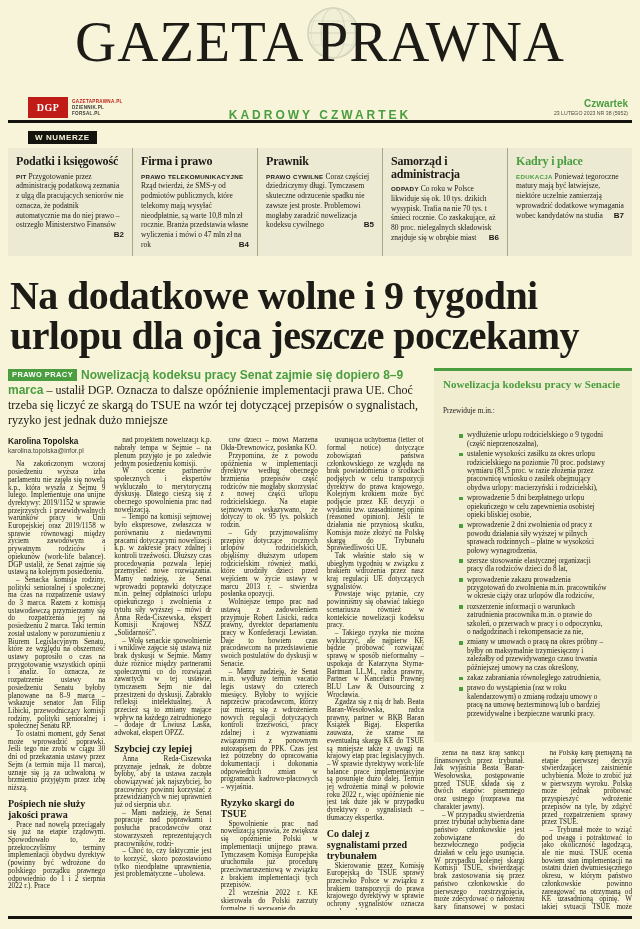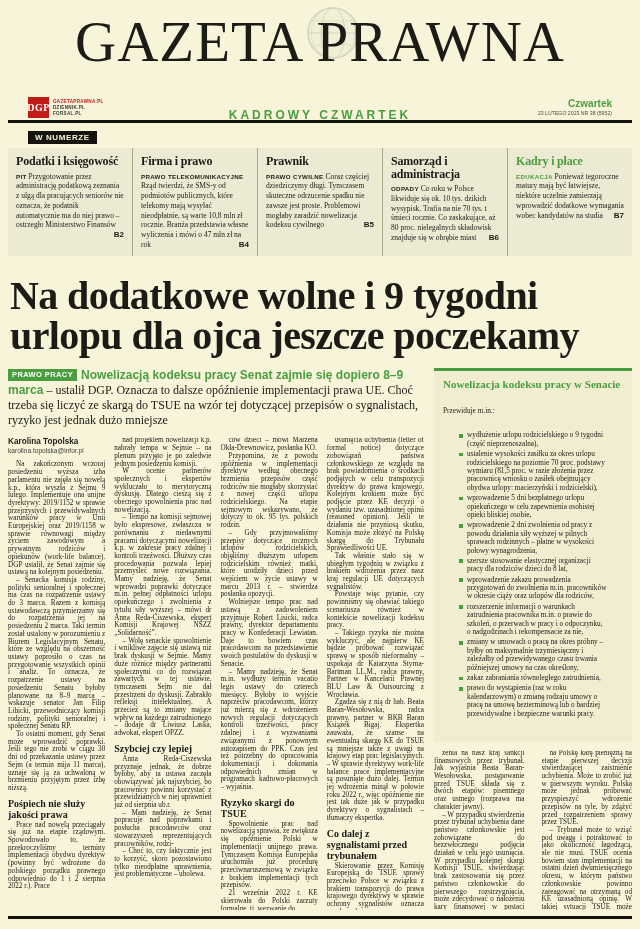--- a/index.html
+++ b/index.html
@@ -12,28 +12,28 @@
         color:var(--ink);font-family:"Liberation Serif",serif;overflow:hidden;
         display:flex;flex-direction:column;}
   
   .masthead{position:relative;height:120px;flex:0 0 auto;}
   .globe{position:absolute;left:306px;top:6px;width:54px;height:54px;opacity:.65;z-index:0;}
   .mast-title{position:relative;z-index:1;text-align:center;font-size:57px;line-height:1;
               margin-top:13px;letter-spacing:1px;font-weight:500;}
   .mast-sub{text-align:center;font-family:"Liberation Sans",sans-serif;font-weight:bold;
             font-size:12px;letter-spacing:3px;color:var(--green);margin-top:3px;}
   .logo-block{position:absolute;left:28px;bottom:2px;display:flex;gap:4px;align-items:center;}
-  .logo-box{width:21px;height:21px;background:var(--red);color:#fff;
+  .logo-box{width:40px;height:21px;background:var(--red);color:#fff;
             font-family:"Liberation Serif",serif;font-weight:bold;font-size:10px;
             display:flex;align-items:center;justify-content:center;letter-spacing:.5px;}
   .logo-sites{display:flex;flex-direction:column;justify-content:center;gap:1px;}
   .logo-sites span{font-family:"Liberation Sans",sans-serif;font-weight:bold;font-size:4.6px;
                    letter-spacing:.3px;color:#3a3a33;}
   .logo-sites span:first-child{color:var(--red);}
-  .date-block{position:absolute;right:28px;bottom:4px;text-align:right;}
+  .date-block{position:absolute;right:12px;bottom:4px;text-align:right;}
   .date-day{font-family:"Liberation Sans",sans-serif;font-weight:bold;font-size:10px;color:var(--green);}
   .date-line{font-family:"Liberation Sans",sans-serif;font-size:5.2px;color:#4c4b42;margin-top:1px;}
   .rule-double{flex:0 0 auto;margin:0 8px;height:3px;border-top:2.5px solid var(--rule);
                border-bottom:1px solid var(--rule);}
   
   .numerze{flex:0 0 auto;margin:3px 0 0 28px;}
   .numerze span{display:inline-block;background:var(--rule);color:var(--paper);
                 font-family:"Liberation Sans",sans-serif;font-weight:bold;font-size:8px;
                 letter-spacing:.6px;padding:2px 7px;}
   .teasers{flex:0 0 auto;display:flex;margin:4px 8px 0;background:var(--band);}

